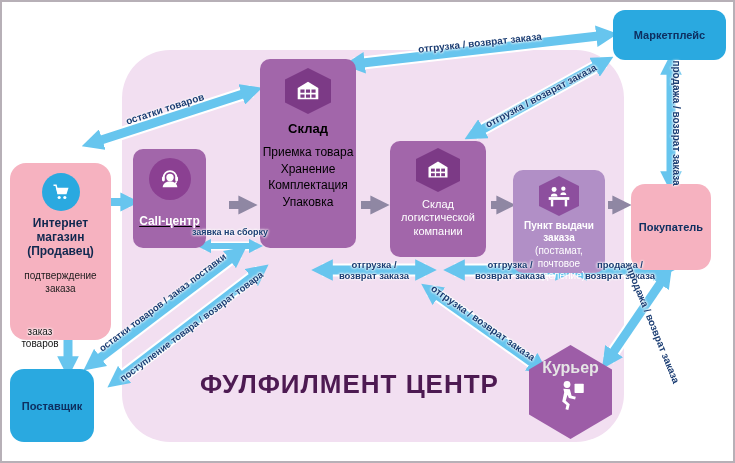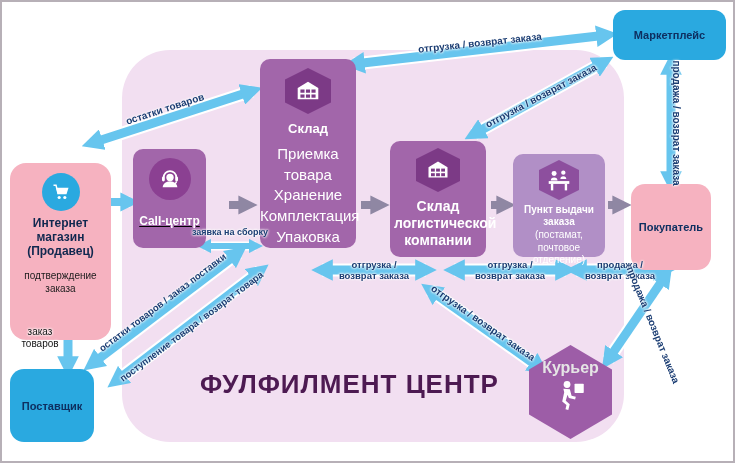--- a/index.html
+++ b/index.html
@@ -32,30 +32,30 @@
   #supplier { left:8px; top:367px; width:84px; height:73px; background:#2aa9e0; border-radius:14px; }
   #marketplace { left:611px; top:8px; width:113px; height:50px; background:#2aa9e0; border-radius:12px; }
   #buyer { left:629px; top:182px; width:80px; height:86px; background:#f6b2c0; border-radius:14px; }
 
   #call { left:131px; top:147px; width:73px; height:99px; background:#a266aa; border-radius:10px;text-decoration:underline; }
   #call .circle-icon { background:#8b4092; width:42px; height:42px; margin:9px auto 6px; }
   #call .n-label { color:#fff; font-weight:bold; font-size:12px; margin-top:14px; }
 
   .hex-icon { background:#7c3a86; clip-path:polygon(50% 0,100% 25%,100% 75%,50% 100%,0 75%,0 25%);
               display:flex; align-items:center; justify-content:center; }
-  #wh { left:258px; top:57px; width:96px; height:189px; background:#a266aa; border-radius:10px; color:#ffffff; }
+  #wh { left:258px; top:57px; width:96px; height:189px; background:#a266aa; border-radius:10px; color:#000000; }
   #wh .hex-icon { width:46px; height:46px; margin:9px auto 7px; }
   #wh .n-title { font-weight:bold; font-size:13px; margin-bottom:8px; }
-  #wh .wline { font-size:15px; line-height:1.38; }
+  #wh .wline { font-size:12px; line-height:1.38; }
 
   #whlog { left:388px; top:139px; width:96px; height:116px; background:#a266aa; border-radius:10px; }
   #whlog .hex-icon { width:44px; height:44px; margin:7px auto 6px; }
-  #whlog .n-title { font-weight:bold; font-size:14px; color:#fff; line-height:1.22; padding:0 4px; }
-
-  #pickup { left:511px; top:152px; width:92px; height:103px; background:#b18fc6; border-radius:10px; }
+  #whlog .n-title { font-weight:normal; font-size:11px; color:#fff; line-height:1.22; padding:0 4px; }
+
+  #pickup { left:511px; top:168px; width:92px; height:103px; background:#b18fc6; border-radius:10px; }
   #pickup .hex-icon { width:40px; height:40px; background:#8d4f9e; margin:6px auto 4px; }
   #pickup .n-title { font-weight:bold; font-size:10px; color:#fff; line-height:1.15; padding:0 8px; }
   #pickup .n-sub { font-size:10px; color:#fff; line-height:1.25; margin-top:2px; padding:0 6px; }
 
   #courier { left:527px; top:343px; width:83px; height:94px; background:#9d5da7;
              clip-path:polygon(50% 0,100% 26%,100% 74%,50% 100%,0 74%,0 26%);
              display:flex; flex-direction:column; align-items:center; }
   #courier .n-label { color:#e5e5e5; font-weight:bold; font-size:16px; margin-top:14px; }
   #courier .cicon { margin-top:1px; }
 </style>

